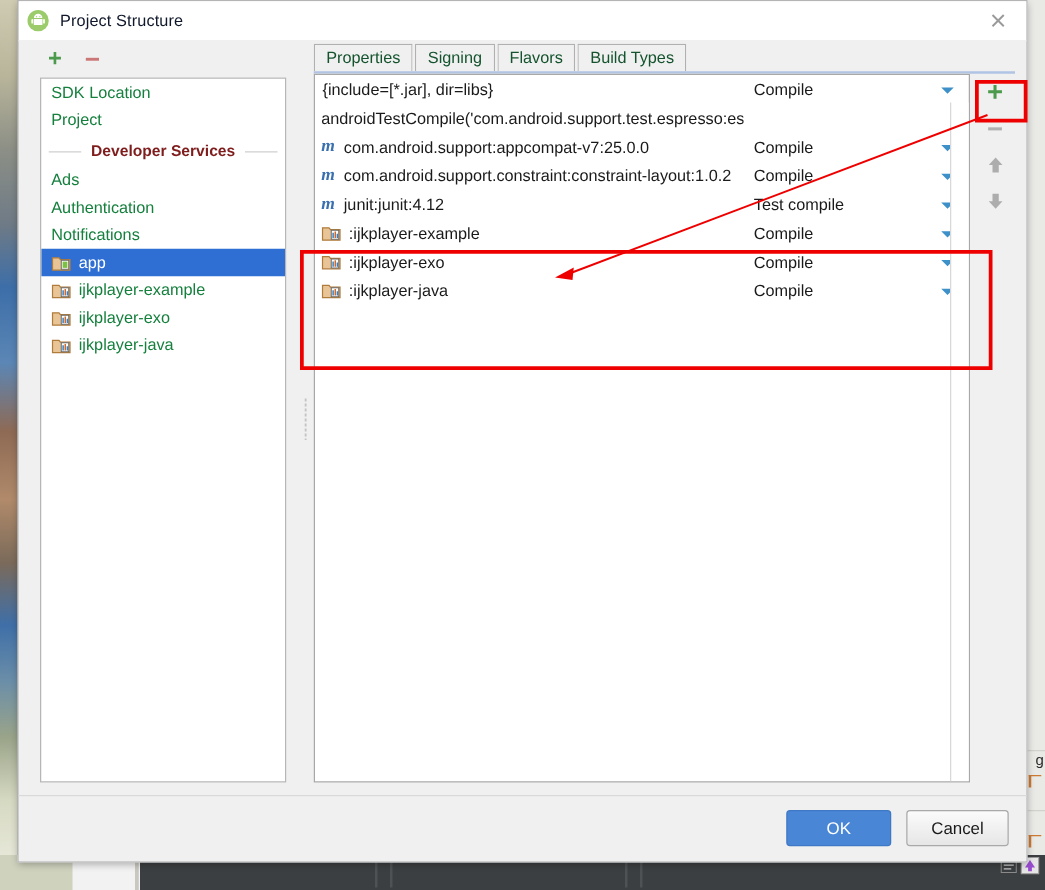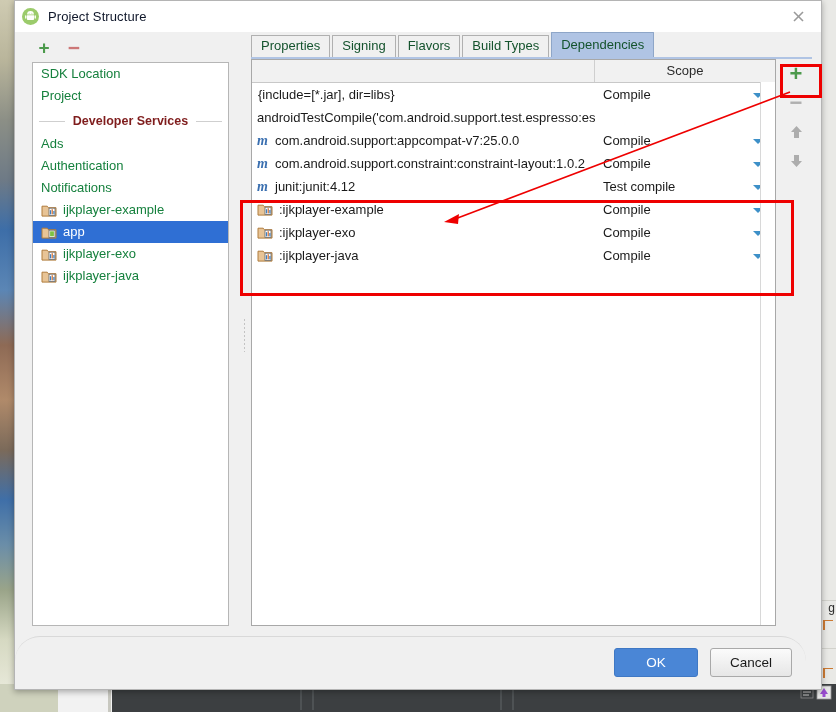--- a/index.html
+++ b/index.html
@@ -220,22 +220,22 @@
   .st-btn {
     width: 34px; height: 29px;
     display: flex; align-items: center; justify-content: center;
     cursor: default;
   }
   .st-add { color: #4c9a4c; font-size: 22px; font-weight: 700; line-height: 1; }
   .st-rem { color: #b0b0b0; font-size: 22px; font-weight: 700; line-height: 1; }
 
   
   .dialog-footer {
-    position: absolute; left: 0; right: 15px; bottom: 0; height: 52px;
-    border-top: 1px solid #d9d9d9; background: #f0f0f0; border-radius: 25px;
+    position: absolute; left: 0; right: 0; bottom: 0; height: 52px;
+    border-top: 1px solid #d9d9d9; background: #f0f0f0;
   }
   .btn {
     position: absolute; top: 11px; height: 29px;
     border-radius: 3px; font-size: 13.5px;
     display: flex; align-items: center; justify-content: center;
     cursor: default; box-sizing: border-box;
   }
   .btn-ok {
     right: 108px; width: 84px;
     background: #4a86d6; border: 1px solid #3f78c4; color: #ffffff;
@@ -330,38 +330,38 @@
             </div>
             <div class="ml-item">
               <span>Ads</span>
             </div>
             <div class="ml-item">
               <span>Authentication</span>
             </div>
             <div class="ml-item">
               <span>Notifications</span>
             </div>
+            <div class="ml-item selected">
+              <span class="mod-icon"><svg width="16" height="14" viewBox="0 0 16 14">
+                  <path d="M1 2.2h5.2l1.2 1.5H15v8.4H1z" fill="#e8c496" stroke="#b07c3c" stroke-width="1"></path>
+                  <rect x="8" y="4.2" width="6" height="7.2" fill="#ffffff" stroke="#6a6a6a" stroke-width="0.8"></rect>
+                  <rect x="9.1" y="5.3" width="3.8" height="5" fill="#7cc142"></rect>
+                </svg></span>
+              <span>app</span>
+            </div>
             <div class="ml-item">
               <span class="mod-icon"><svg width="16" height="14" viewBox="0 0 16 14">
                   <path d="M1 2.2h5.2l1.2 1.5H15v8.4H1z" fill="#e8c496" stroke="#b07c3c" stroke-width="1"></path>
                   <rect x="8" y="4.2" width="6" height="7.2" fill="#ffffff" stroke="#6a6a6a" stroke-width="0.8"></rect>
                   <rect x="8.9" y="6.2" width="1.2" height="4.2" fill="#3d7fbf"></rect>
                   <rect x="10.6" y="5.2" width="1.2" height="5.2" fill="#d06a2a"></rect>
                   <rect x="12.3" y="7.0" width="1.2" height="3.4" fill="#3d7fbf"></rect>
                 </svg></span>
               <span>ijkplayer-example</span>
             </div>
-            <div class="ml-item selected">
-              <span class="mod-icon"><svg width="16" height="14" viewBox="0 0 16 14">
-                  <path d="M1 2.2h5.2l1.2 1.5H15v8.4H1z" fill="#e8c496" stroke="#b07c3c" stroke-width="1"></path>
-                  <rect x="8" y="4.2" width="6" height="7.2" fill="#ffffff" stroke="#6a6a6a" stroke-width="0.8"></rect>
-                  <rect x="9.1" y="5.3" width="3.8" height="5" fill="#7cc142"></rect>
-                </svg></span>
-              <span>app</span>
-            </div>
             <div class="ml-item">
               <span class="mod-icon"><svg width="16" height="14" viewBox="0 0 16 14">
                   <path d="M1 2.2h5.2l1.2 1.5H15v8.4H1z" fill="#e8c496" stroke="#b07c3c" stroke-width="1"></path>
                   <rect x="8" y="4.2" width="6" height="7.2" fill="#ffffff" stroke="#6a6a6a" stroke-width="0.8"></rect>
                   <rect x="8.9" y="6.2" width="1.2" height="4.2" fill="#3d7fbf"></rect>
                   <rect x="10.6" y="5.2" width="1.2" height="5.2" fill="#d06a2a"></rect>
                   <rect x="12.3" y="7.0" width="1.2" height="3.4" fill="#3d7fbf"></rect>
                 </svg></span>
               <span>ijkplayer-exo</span>
             </div>
@@ -382,29 +382,24 @@
         <div class="grip"></div>
       </div>
 
       <div class="right-pane">
 
         <div class="tabstrip" id="tabstrip">
             <div class="tab">Properties</div>
             <div class="tab">Signing</div>
             <div class="tab">Flavors</div>
             <div class="tab">Build Types</div>
-            <div class="tab active">Dependencies</div>
           </div>
         <div class="tabs-underline"></div>
 
         <div class="table-frame">
-          <div class="table-header">
-            <div class="th-blank"></div>
-            <div class="th-scope">Scope</div>
-          </div>
           <div id="dep-rows">
               <div class="dep-row">
                 <div class="dep-name">
                   <span style="display: inline-block; width: 1px;"></span>
                   <span>{include=[*.jar], dir=libs}</span>
                 </div>
                 <div class="dep-scope"><span>Compile</span><span class="caret-down"></span></div>
               </div>
               <div class="dep-row">
                 <div class="dep-name">

